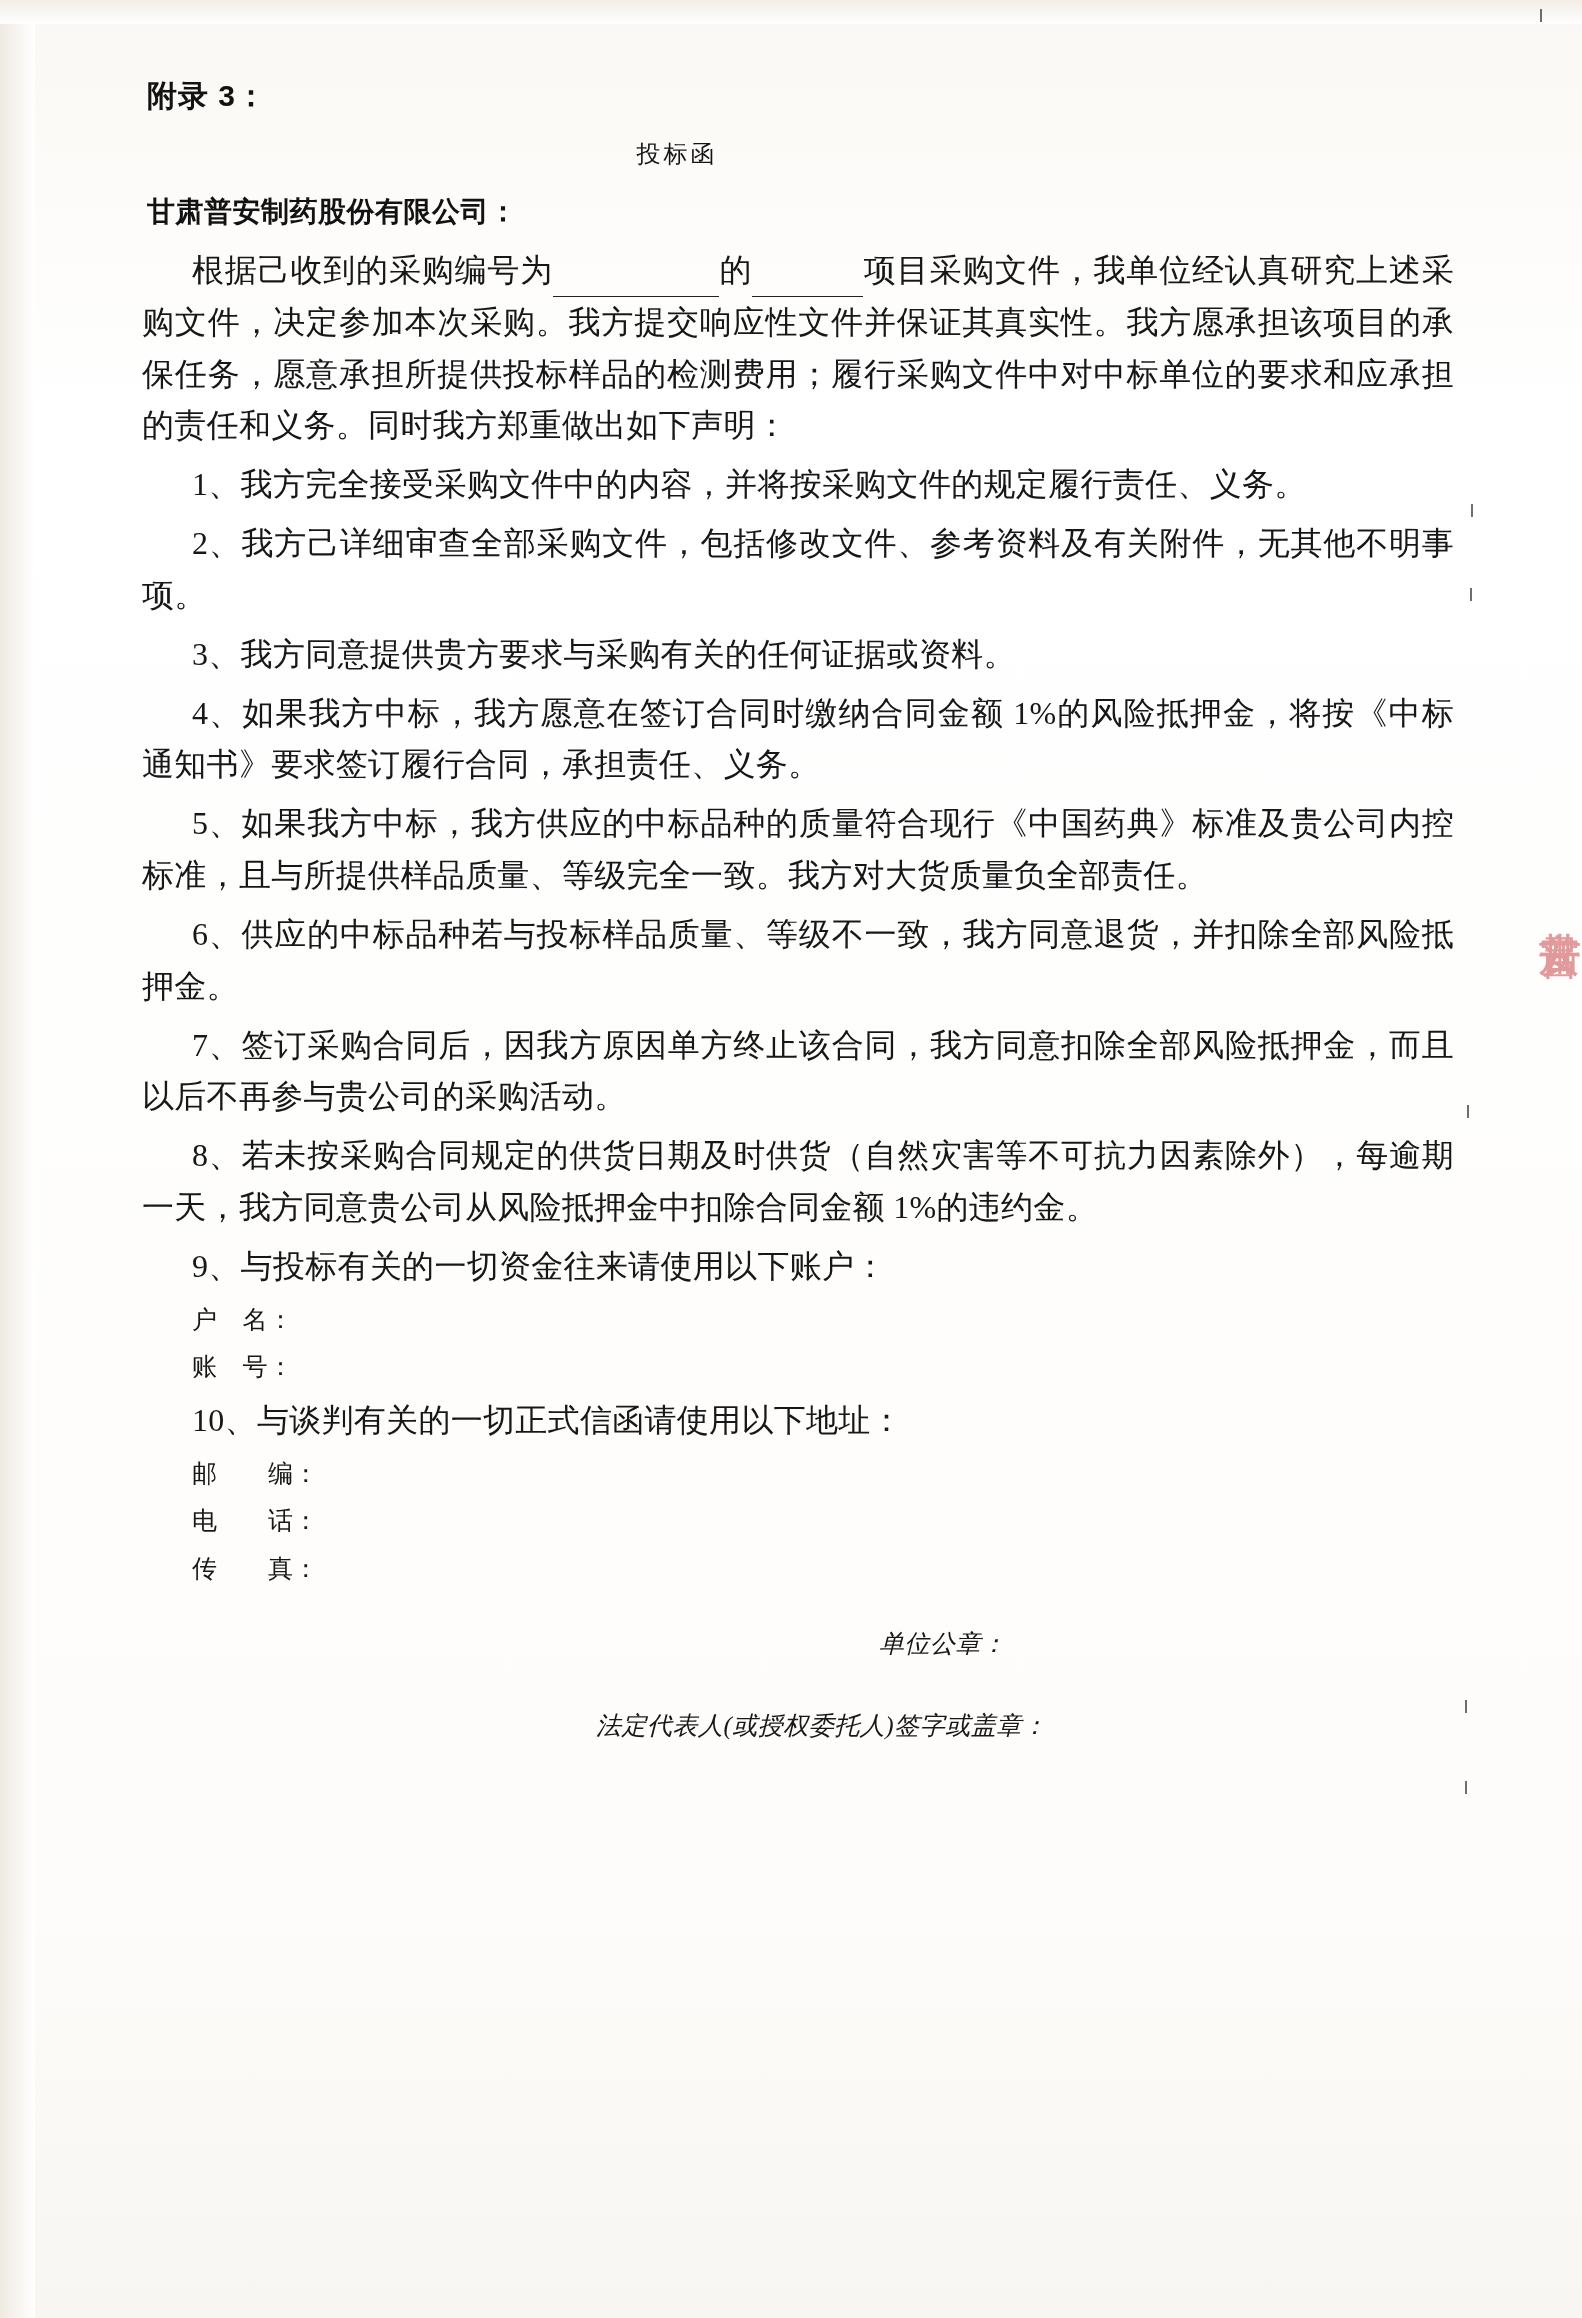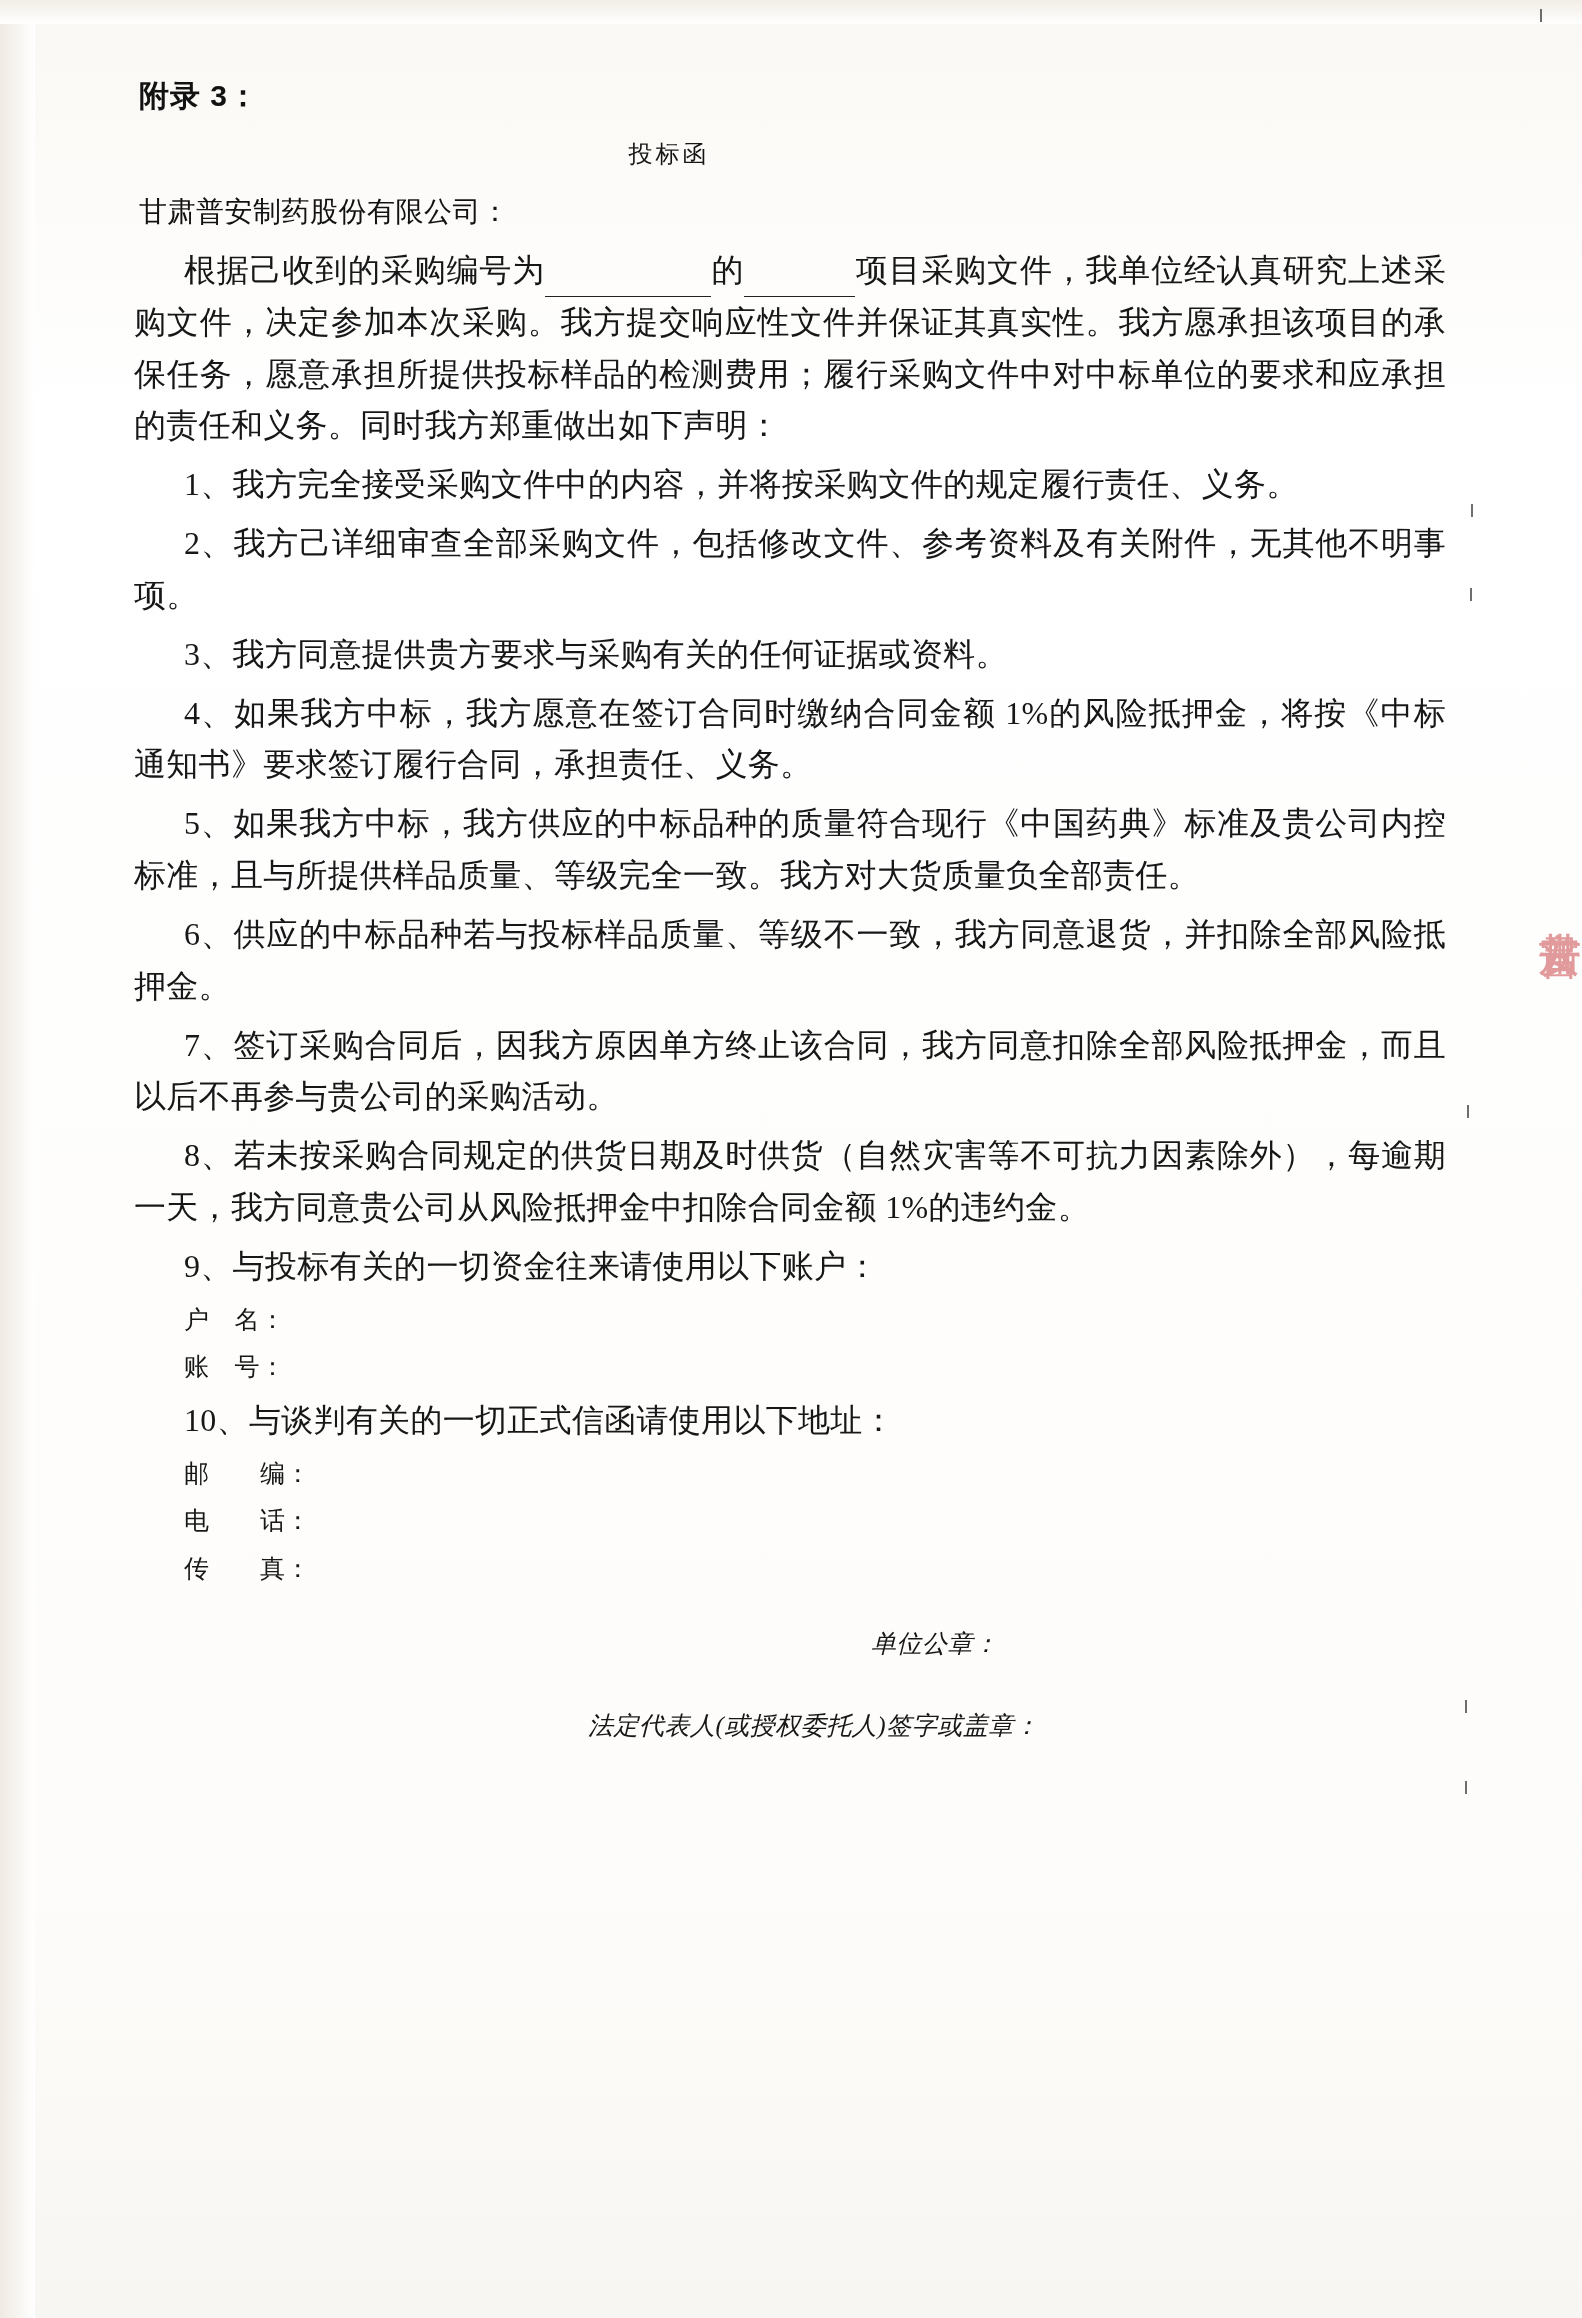--- a/index.html
+++ b/index.html
@@ -30,21 +30,21 @@
     background: linear-gradient(90deg, #efeae2 0%, #fbfaf8 75%, #ffffff 100%);
   }
   .paper-edge-top {
     position: absolute;
     left: 0; right: 0; top: 0;
     height: 24px;
     background: linear-gradient(180deg, #f2ede6 0%, #ffffff 100%);
   }
   .content {
     position: absolute;
-    left: 134px;
+    left: 142px;
     top: 76px;
     width: 1312px;
   }
 
   .appendix-label {
     font-family: "Liberation Sans", "DejaVu Sans", sans-serif;
     font-weight: 700;
     font-size: 30px;
     letter-spacing: 1px;
     color: #121212;
@@ -56,21 +56,21 @@
     font-size: 24px;
     font-weight: 400;
     letter-spacing: 3px;
     margin: 0 0 23px 0;
     color: #141414;
     padding-right: 242px;
   }
 
   .addressee {
     font-family: "Liberation Sans", "DejaVu Sans", sans-serif;
-    font-weight: 400;
+    font-weight: 700;
     font-size: 28px;
     letter-spacing: 0.5px;
     margin: 0 0 14px 5px;
     color: #121212;
   }
 
   p.para {
     font-size: 32px;
     line-height: 1.62;
     margin: 0 0 7px 0;

